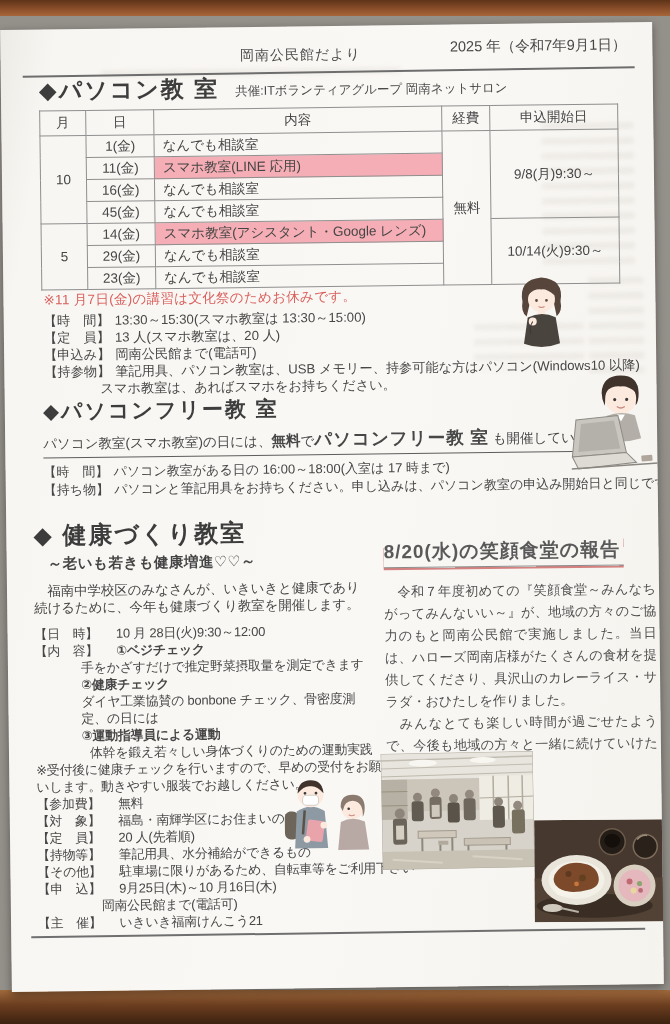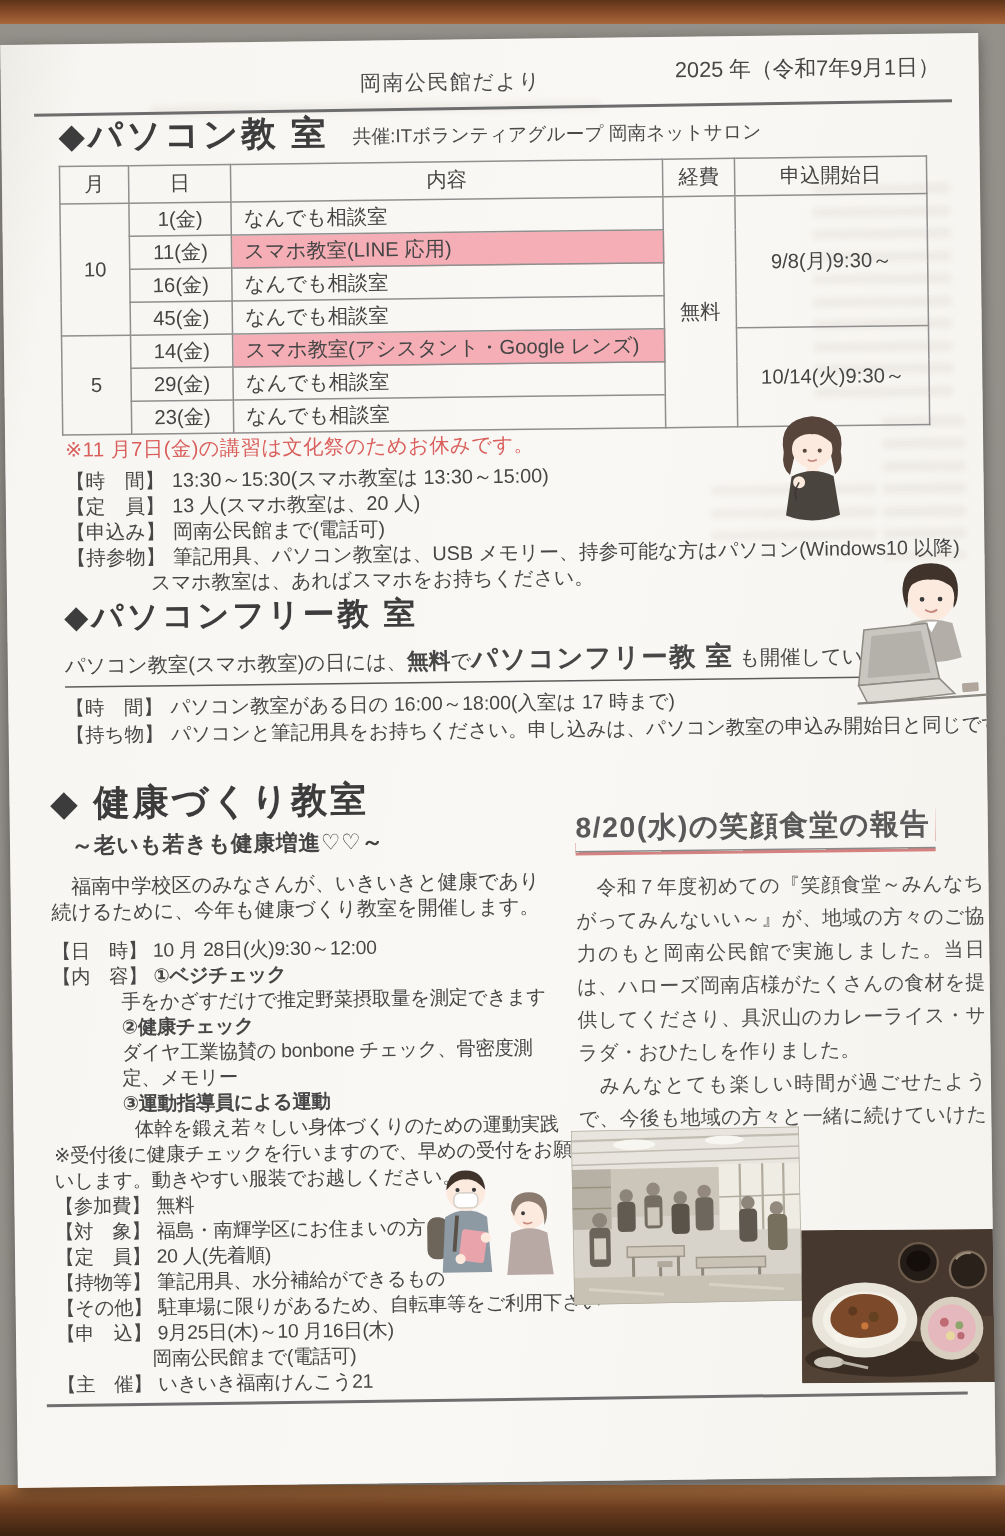--- a/index.html
+++ b/index.html
@@ -48,21 +48,21 @@
   .pcfree-lead{position:absolute;top:401px;left:38px;font-size:13.5px;color:#474747;
     border-bottom:1.5px solid #5c5c5c;padding-bottom:3px;white-space:nowrap;z-index:1;}
   .lead-bold{font-weight:bold;font-size:14.5px;}
   .lead-big{font-weight:bold;font-size:17.5px;letter-spacing:1px;}
   
   .col-left{position:absolute;top:490px;left:27px;width:344px;z-index:1;}
   .h-heading{font-size:24px;font-weight:bold;letter-spacing:2px;color:#3c3c3c;}
   .h-sub{font-size:14.5px;font-weight:bold;margin:3px 0 10px 14px;letter-spacing:.5px;color:#444;}
   .h-intro{font-size:13.4px;line-height:16.5px;margin-bottom:9px;}
   .h-line{font-size:12.9px;line-height:17px;white-space:nowrap;letter-spacing:-.2px;}
-  .h-line .lbl{margin-right:4px;}
+  .h-line .lbl{margin-right:18px;}
   .ind-a{padding-left:46px;}
   .ind-b{padding-left:54px;}
   .ind-c{padding-left:64px;}
   .bold{font-weight:bold;}
   .col-right{position:absolute;top:514px;left:377px;width:272px;z-index:1;}
   .r-title{display:inline-block;font-size:19px;font-weight:600;letter-spacing:1px;color:#595959;
     border-bottom:1px solid #8a8a8a;box-shadow:0 2px 0 rgba(206,108,108,.85);padding:0 3px 2px 0;}
   .r-para{font-size:13.2px;line-height:22px;text-align:justify;color:#4f4f4f;}
   .r-para.first{margin-top:13px;}
   
@@ -181,21 +181,21 @@
     <div class="h-sub">～老いも若きも健康増進♡♡～</div>
     <div class="h-intro">
       <div>　福南中学校区のみなさんが、いきいきと健康であり</div>
       <div>続けるために、今年も健康づくり教室を開催します。</div>
     </div>
     <div class="h-line"><span class="lbl">【日　時】</span><span>10 月 28日(火)9:30～12:00</span></div>
     <div class="h-line"><span class="lbl">【内　容】</span><span class="bold">①ベジチェック</span></div>
     <div class="h-line ind-a"><span>手をかざすだけで推定野菜摂取量を測定できます</span></div>
     <div class="h-line ind-a"><span class="bold">②健康チェック</span></div>
     <div class="h-line ind-a"><span>ダイヤ工業協賛の bonbone チェック、骨密度測</span></div>
-    <div class="h-line ind-a"><span>定、メモリー</span></div>
+    <div class="h-line ind-a"><span>定、の日には</span></div>
     <div class="h-line ind-a"><span class="bold">③運動指導員による運動</span></div>
     <div class="h-line ind-b"><span>体幹を鍛え若々しい身体づくりのための運動実践</span></div>
     <div class="h-line"><span>※受付後に健康チェックを行いますので、早めの受付をお願</span></div>
     <div class="h-line"><span>いします。動きやすい服装でお越しください。</span></div>
     <div class="h-line"><span class="lbl">【参加費】</span><span>無料</span></div>
     <div class="h-line"><span class="lbl">【対　象】</span><span>福島・南輝学区にお住まいの方</span></div>
     <div class="h-line"><span class="lbl">【定　員】</span><span>20 人(先着順)</span></div>
     <div class="h-line"><span class="lbl">【持物等】</span><span>筆記用具、水分補給ができるもの</span></div>
     <div class="h-line"><span class="lbl">【その他】</span><span>駐車場に限りがあるため、自転車等をご利用下さい</span></div>
     <div class="h-line"><span class="lbl">【申　込】</span><span>9月25日(木)～10 月16日(木)</span></div>

